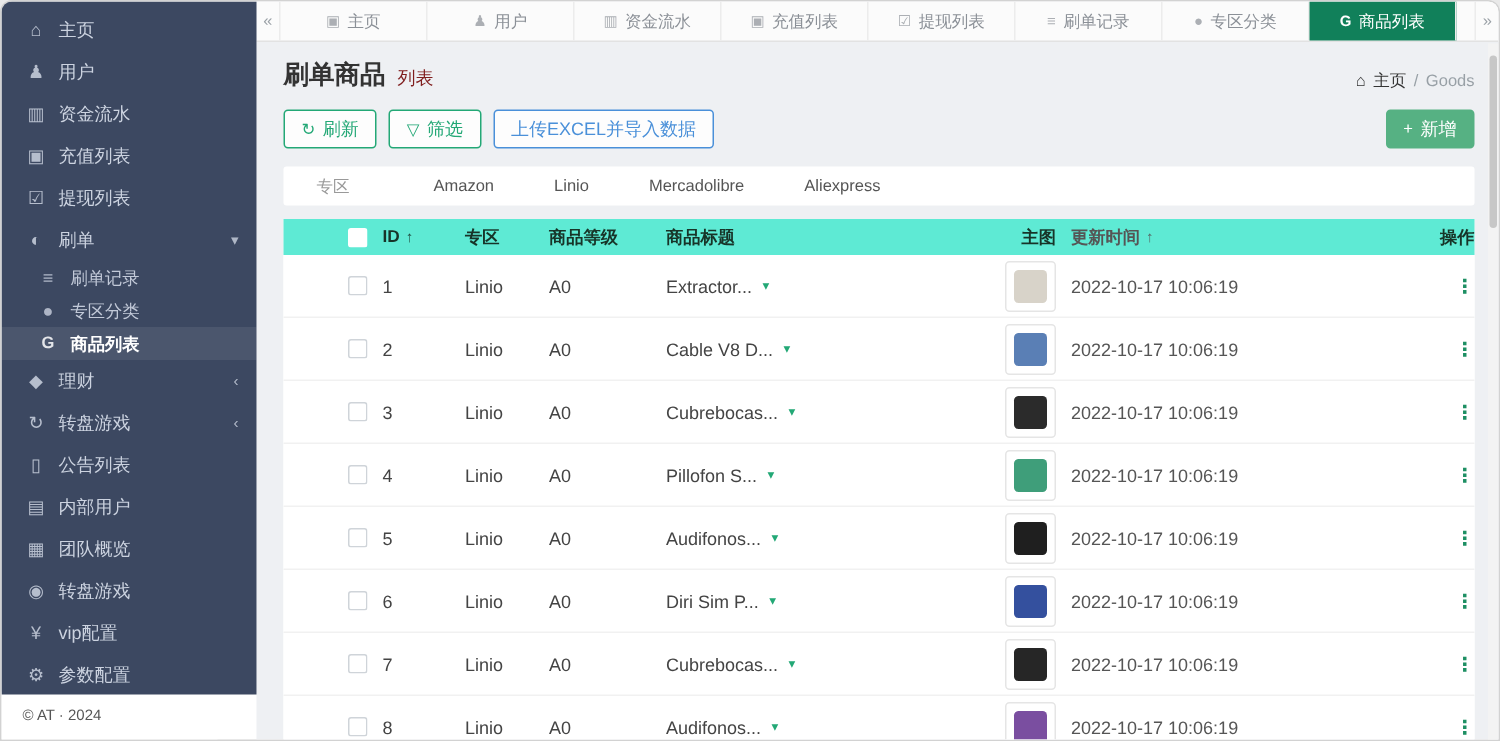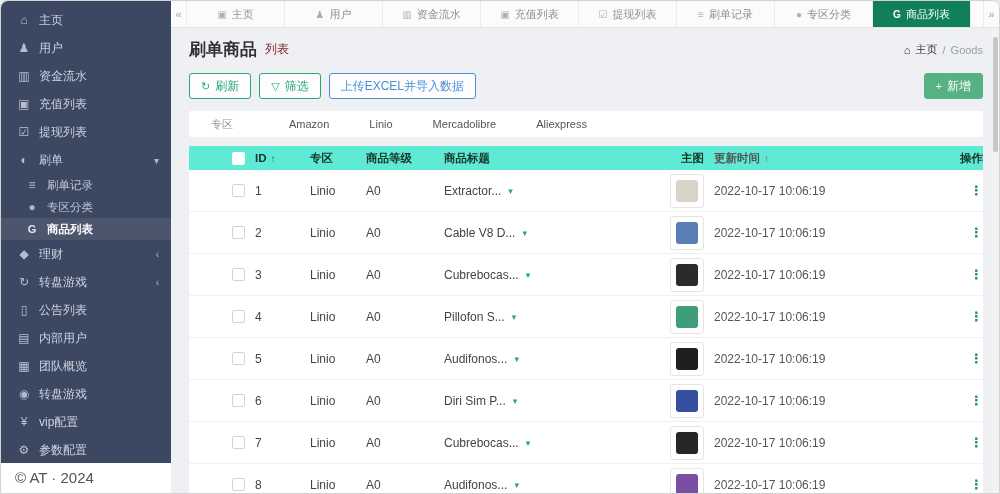--- a/index.html
+++ b/index.html
@@ -9,33 +9,33 @@
        border:1px solid #d2d2d2;border-radius:8px 8px 0 0;margin:0 auto}
   
   .sidebar{position:absolute;left:0;top:0;width:170px;height:462px;background:#3c4861;z-index:2}
   .side-nav{padding-top:5px}
   .side-item{display:flex;align-items:center;height:28px;padding:0 12px 0 14px;color:#ccd3e0;font-size:12px;cursor:pointer;white-space:nowrap}
   .side-item .s-icon{width:18px;margin-right:6px;font-size:12px;text-align:center;opacity:.85;flex:none}
   .side-item .s-icon.g{font-weight:bold;font-size:11px}
   .side-item.sub{height:22px;font-size:11.5px;color:#c2c9d8;padding-left:22px}
   .side-item.active{color:#fff;font-weight:bold;background:rgba(255,255,255,.08)}
   .s-chev{margin-left:auto;font-size:10px;opacity:.8}
-  .copyright{position:absolute;left:0;bottom:0;width:144px;height:32px;line-height:32px;padding-left:14px;font-size:15px;color:#555;background:#fff;border-top:1px solid #eee}
+  .copyright{position:absolute;left:0;bottom:0;width:144px;height:32px;line-height:32px;padding-left:14px;font-size:10px;color:#555;background:#fff;border-top:1px solid #eee}
   
   .main{margin-left:170px;height:100%;display:flex;flex-direction:column;background:#eef0f3}
   .tabbar{height:27px;background:#fbfbfb;border-bottom:1px solid #e2e2e2;display:flex;align-items:stretch;flex:none}
   .tab-arrow{width:16px;display:flex;align-items:center;justify-content:center;color:#9aa0a6;font-size:11px;border-right:1px solid #ececec;cursor:pointer}
   .tab-arrow.right{border-right:none;border-left:1px solid #ececec;margin-left:auto}
   .tab-list{display:flex}
   .tab{width:98px;display:flex;align-items:center;justify-content:center;gap:5px;font-size:11px;color:#8b9097;border-right:1px solid #ececec;cursor:pointer;white-space:nowrap}
   .tab .t-icon{font-size:10px;opacity:.7}
   .tab .t-icon.g{font-weight:bold;opacity:1}
   .tab.active{background:#11805a;color:#fff}
   .content{flex:1;padding:10px 16px 0 18px;position:relative;overflow:hidden}
-  .page-head{display:flex;align-items:center}
+  .page-head{display:flex;align-items:flex-end}
   .pg-title{font-size:17px;font-weight:bold;color:#333}
   .pg-sub{font-size:12px;color:#7f1d1d;margin-left:8px}
   .breadcrumb{margin-left:auto;font-size:11px;color:#333;display:flex;align-items:center;gap:5px}
   .breadcrumb .muted{color:#98a0a6}
   .breadcrumb .bc-home{cursor:pointer}
   
   .toolbar{display:flex;align-items:center;margin-top:12px;gap:8px}
   .btn{display:inline-flex;align-items:center;gap:5px;height:26px;padding:0 11px;font-size:12px;border-radius:3px;border:1px solid;cursor:pointer;background:#fdfdfd}
   .btn .b-icon{font-size:11px}
   .btn-green{border-color:#23a876;color:#23a876}

